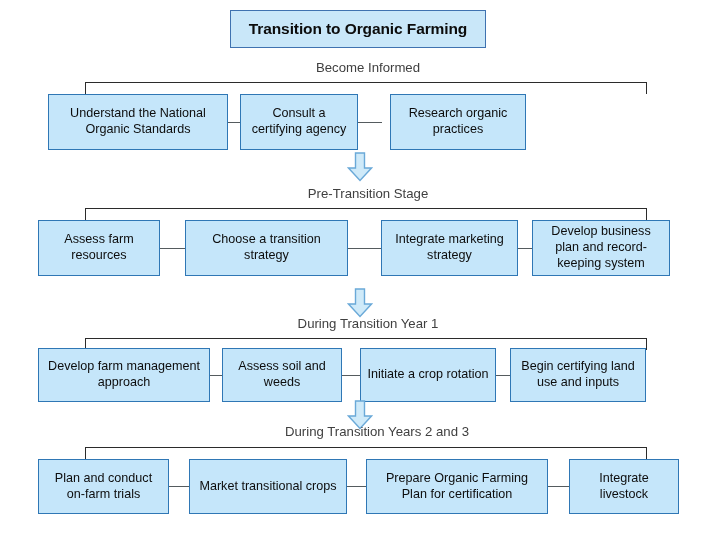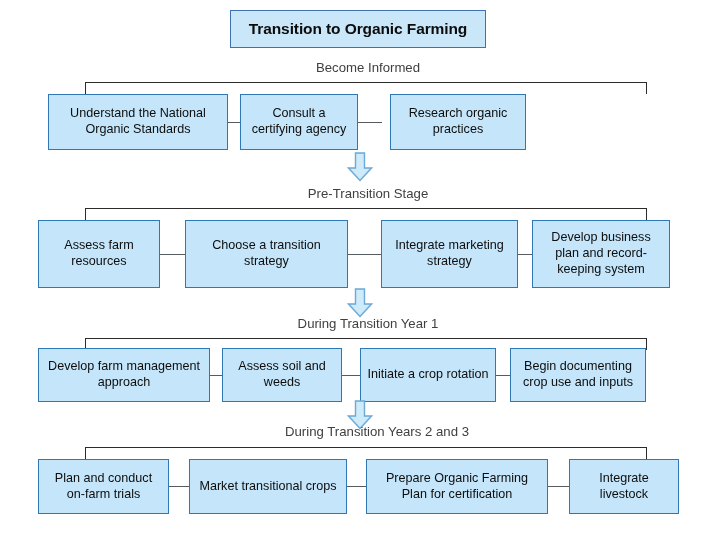--- a/index.html
+++ b/index.html
@@ -149,21 +149,21 @@
   </div>
 
   <div class="stage-label" style="top:186px;">Pre-Transition Stage</div>
 
   <div class="bracket" style="left:85px; top:208px; width:562px;">
     <div class="spine"></div>
     <div class="stub left"></div>
     <div class="stub right"></div>
   </div>
 
-  <div class="row" style="left:38px; top:220px; height:68px;">
+  <div class="row" style="left:38px; top:220px; height:56px;">
     <div class="node" style="width:122px;">
       <span>Assess farm resources</span>
     </div>
     <div class="hconn" style="width:25px;"></div>
     <div class="node" style="width:163px;">
       <span>Choose a transition strategy</span>
     </div>
     <div class="hconn" style="width:33px;"></div>
     <div class="node" style="width:137px;">
       <span>Integrate marketing strategy</span>
@@ -195,21 +195,21 @@
     <div class="hconn" style="width:12px;"></div>
     <div class="node" style="width:120px;">
       <span>Assess soil and weeds</span>
     </div>
     <div class="hconn" style="width:18px;"></div>
     <div class="node" style="width:136px;">
       <span>Initiate a crop rotation</span>
     </div>
     <div class="hconn" style="width:14px;"></div>
     <div class="node" style="width:136px;">
-      <span>Begin documenting crop use and inputs</span>
+      <span>Begin certifying land use and inputs</span>
     </div>
   </div>
 
   <div class="down-arrow" style="left:347px; top:400px;">
     <svg width="26" height="30" viewBox="0 0 26 30">
       <polygon points="8.5,1 17.5,1 17.5,16 24.5,16 13,28.5 1.5,16 8.5,16" fill="#cfeaf9" stroke="#6aa9d8" stroke-width="1.4" stroke-linejoin="miter"></polygon>
     </svg>
   </div>
 
   <div class="stage-label" style="top:424px;padding-left:9px;">During Transition Years 2 and 3</div>

